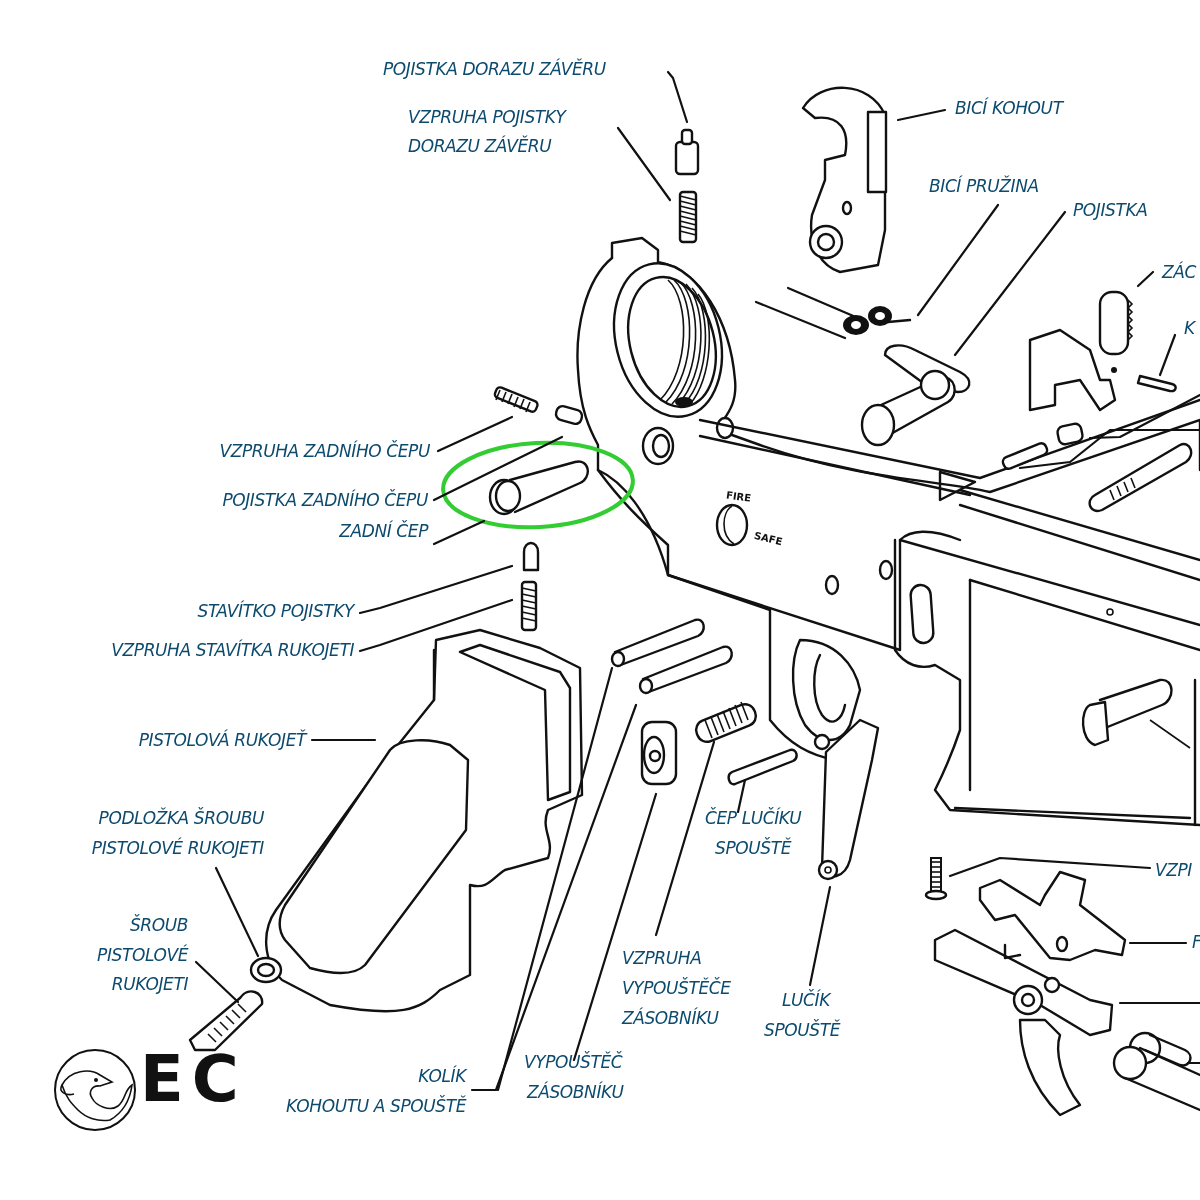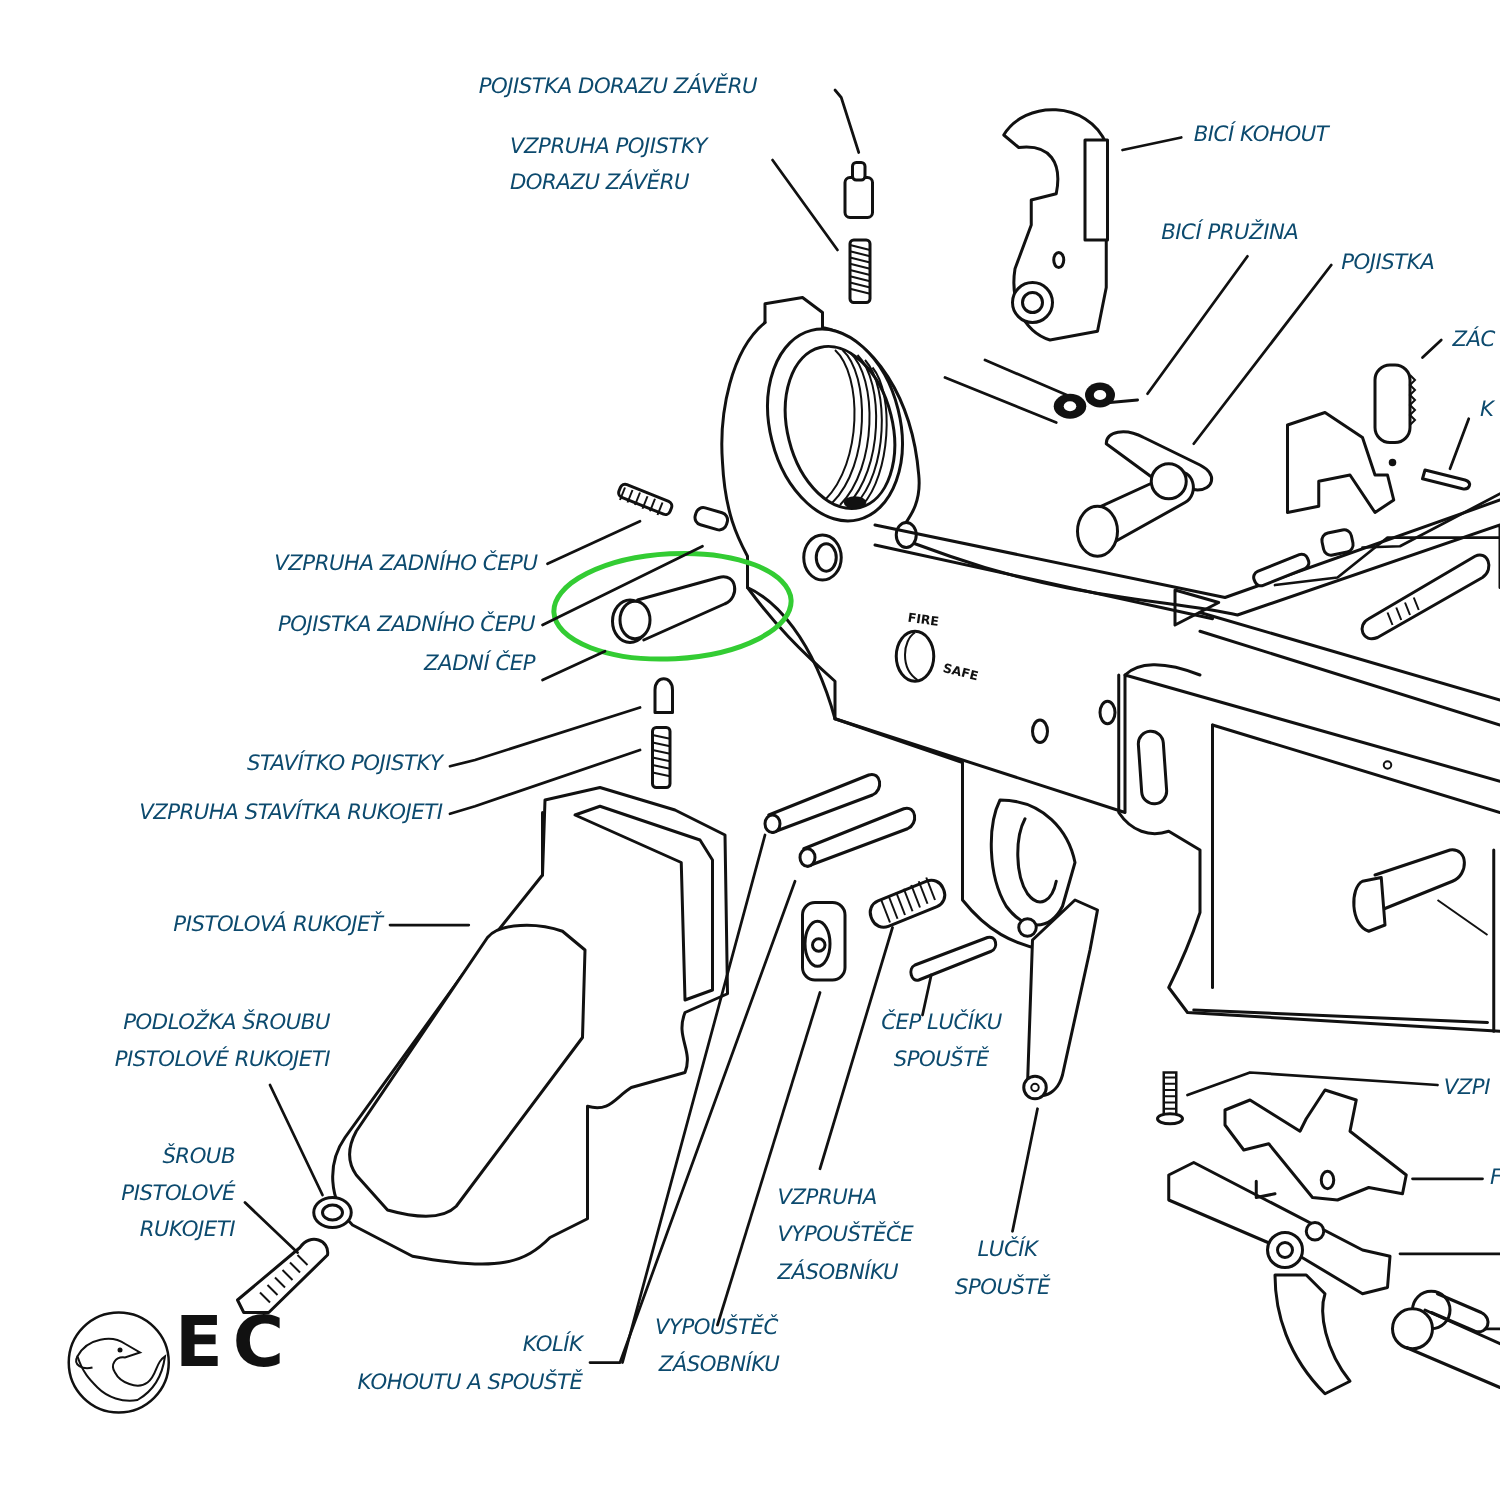--- a/index.html
+++ b/index.html
@@ -8,21 +8,21 @@
   svg#art{position:absolute;left:0;top:0;width:1200px;height:1200px;}
   .lbl{position:absolute;font-family:"DejaVu Sans","Liberation Sans",sans-serif;font-style:italic;font-weight:normal;
        font-size:17px;line-height:25px;color:#0c4a6e;white-space:nowrap;letter-spacing:-0.4px;}
   .r{text-align:right;}
   .fs{position:absolute;font-family:"DejaVu Sans","Liberation Sans",sans-serif;font-size:10px;font-weight:bold;color:#111;}
   .ln{stroke:#111;stroke-width:2.2;fill:none;stroke-linecap:round;stroke-linejoin:round;}
   .thin{stroke:#111;stroke-width:1.6;fill:none;}
   .part{stroke:#111;stroke-width:2.4;fill:#fff;stroke-linejoin:round;stroke-linecap:round;}
   .partn{stroke:#111;stroke-width:2.4;fill:none;stroke-linejoin:round;stroke-linecap:round;}
   .hl{stroke:#33cc33;stroke-width:4;fill:none;}
-  .ce{position:absolute;font-family:"DejaVu Sans","Liberation Sans",sans-serif;font-size:56px;font-weight:bold;color:#111;}
+  .ce{position:absolute;font-family:"DejaVu Sans","Liberation Sans",sans-serif;font-size:64px;font-weight:bold;color:#111;}
 </style>
 </head>
 <body>
 
 <div id="stage">
 <svg id="art" viewBox="0 0 1200 1200">
 
   <g>
 
     <path class="part" d="M612,258 L612,243 L642,238 L658,250 L658,262 C700,270 730,320 735,380 C738,410 720,420 718,430 L760,445 C860,480 940,480 990,492 L1200,420 L1200,470"></path>

